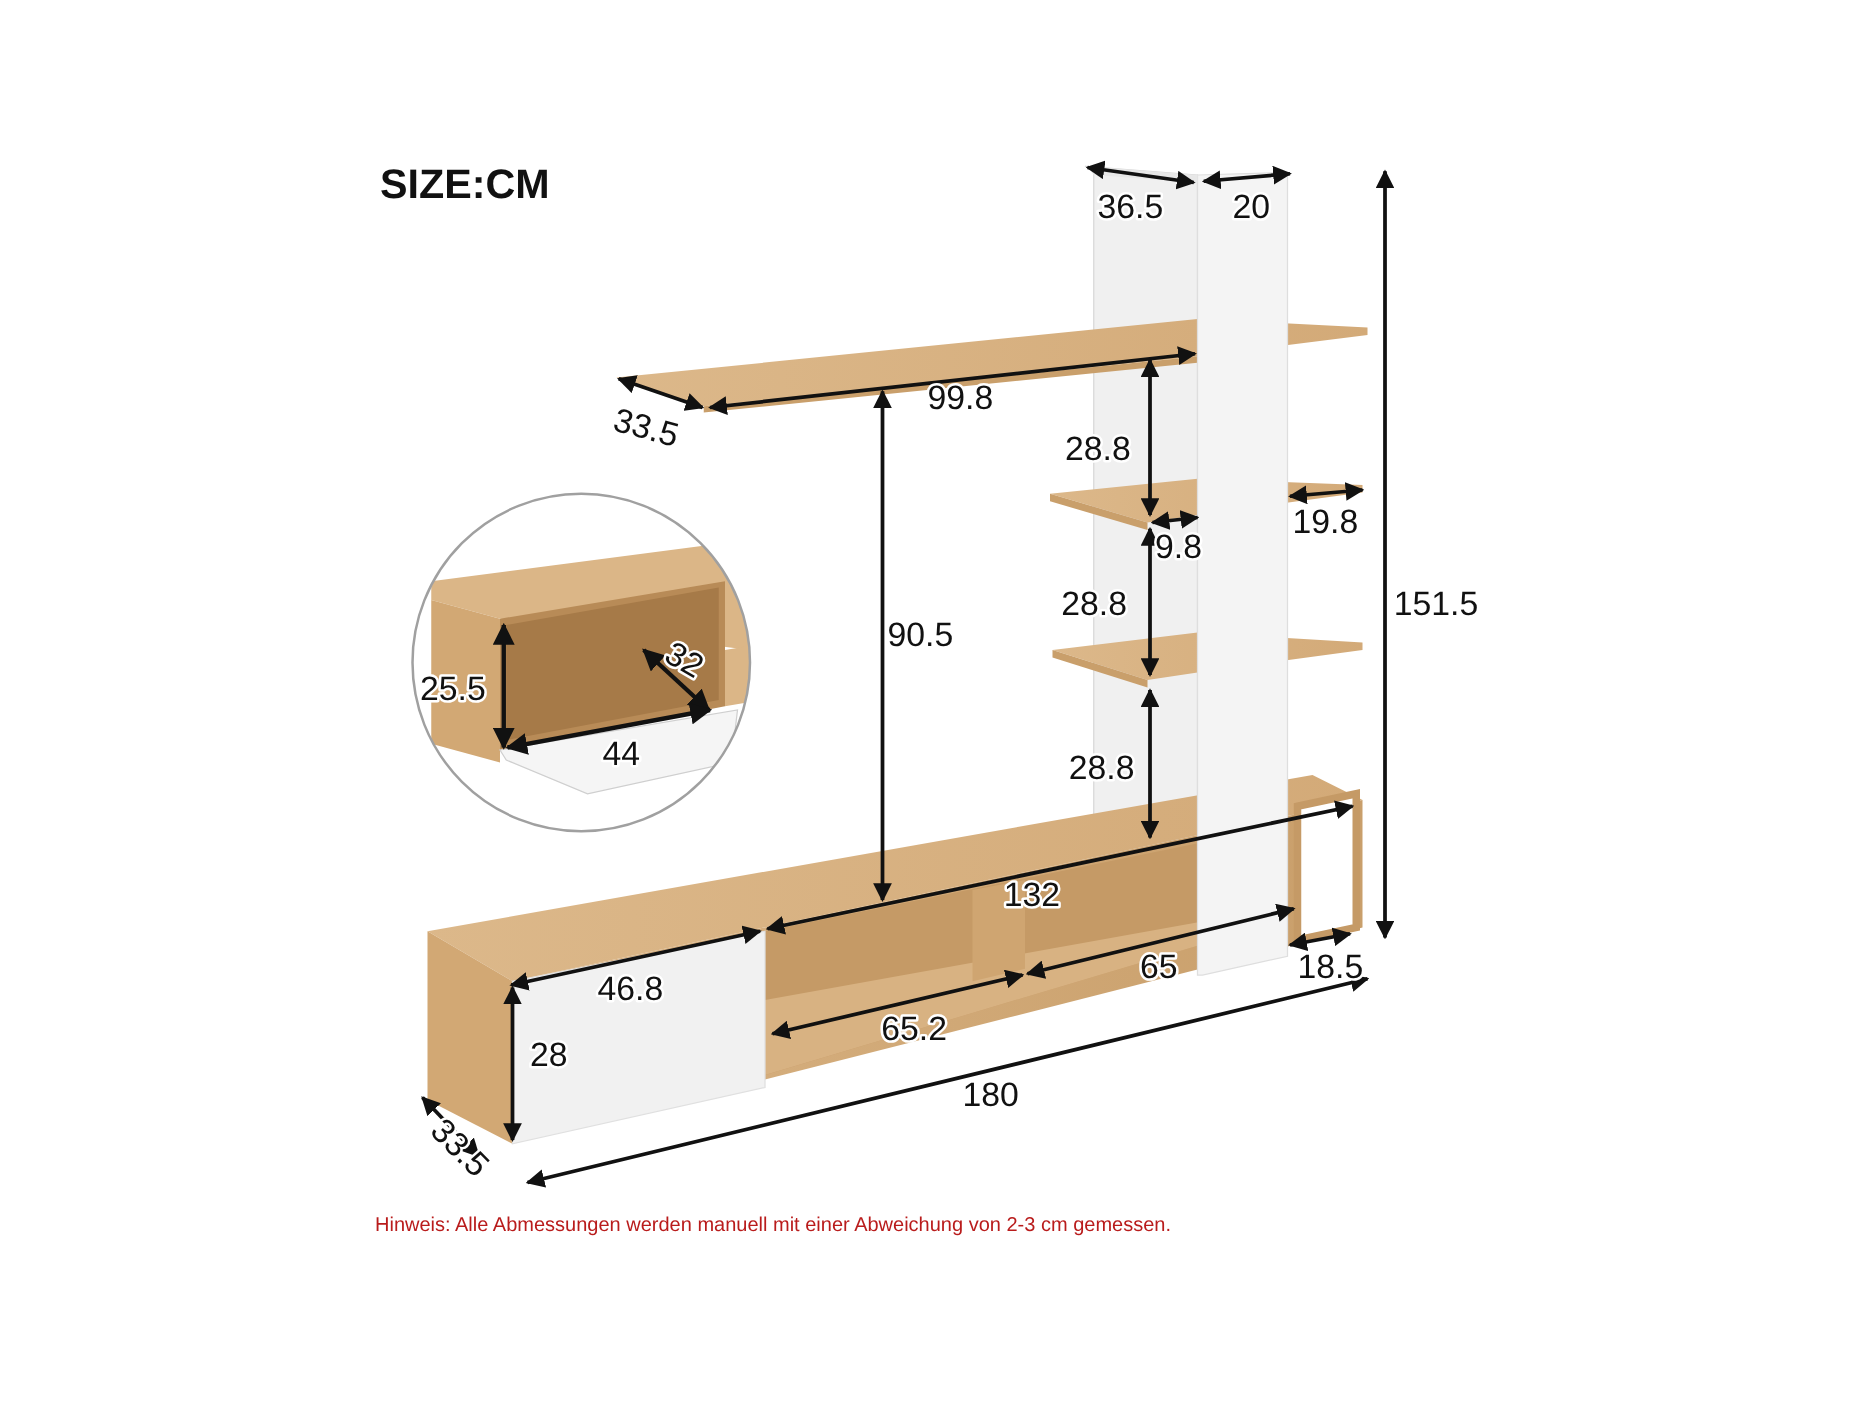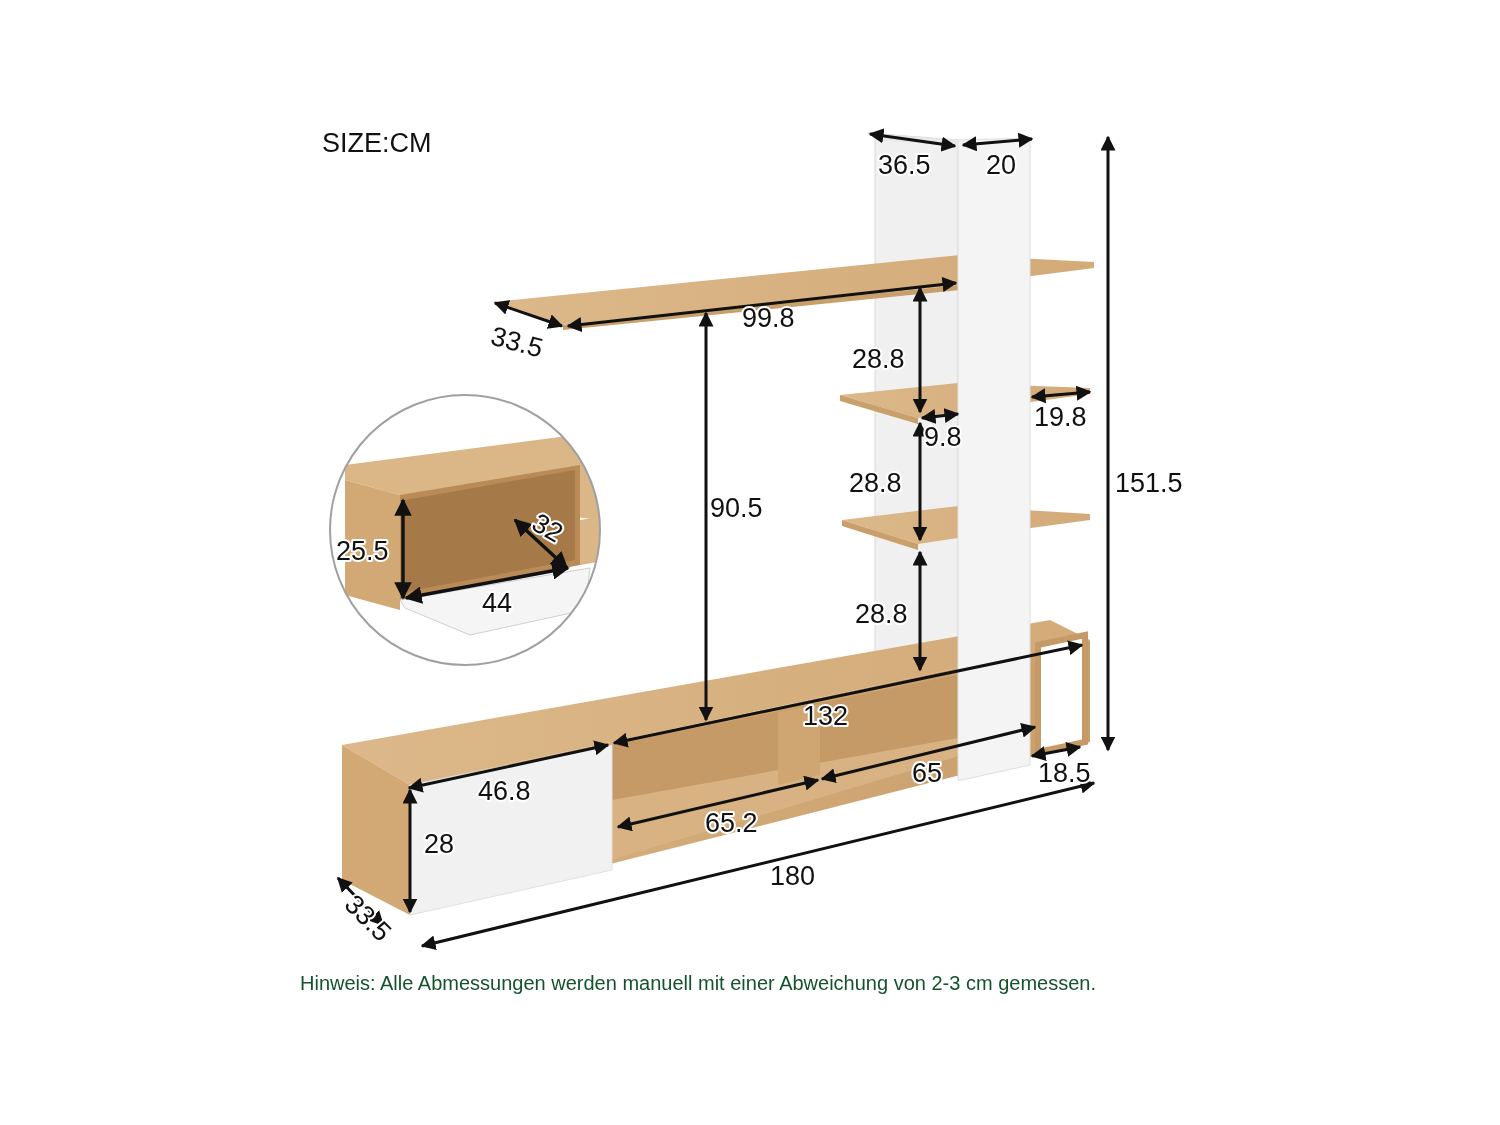--- a/index.html
+++ b/index.html
@@ -1,19 +1,19 @@
 <!DOCTYPE html>
 <html><head>
 <meta charset="utf-8">
 <style>
   html, body { margin: 0; padding: 0; background: #ffffff; }
   body { width: 1500px; height: 1125px; position: relative; overflow: hidden; font-family: "Liberation Sans", sans-serif; }
   #stage { position: absolute; left: 0; top: 0; width: 1500px; height: 1125px; }
-  .title { position: absolute; left: 322px; top: 128px; font-size: 27px; font-weight: normal; color: #111; letter-spacing: 0px; }
-  .note { position: absolute; left: 300px; top: 972px; font-size: 20px; color: #14532d; }
+  .title { position: absolute; left: 304px; top: 128px; font-size: 33px; font-weight: bold; color: #111; letter-spacing: 0px; }
+  .note { position: absolute; left: 300px; top: 972px; font-size: 16px; color: #b91c1c; }
   svg text { font-family: "Liberation Sans", sans-serif; fill: #111; font-size: 27px; }
   .halo { paint-order: stroke; stroke: #ffffff; stroke-width: 4px; stroke-linejoin: round; }
 </style>
 </head>
 <body>
 
 <div id="stage">
   <div class="title">SIZE:CM</div>
 
   <svg width="1500" height="1125" viewBox="0 0 1500 1125" xmlns="http://www.w3.org/2000/svg">

